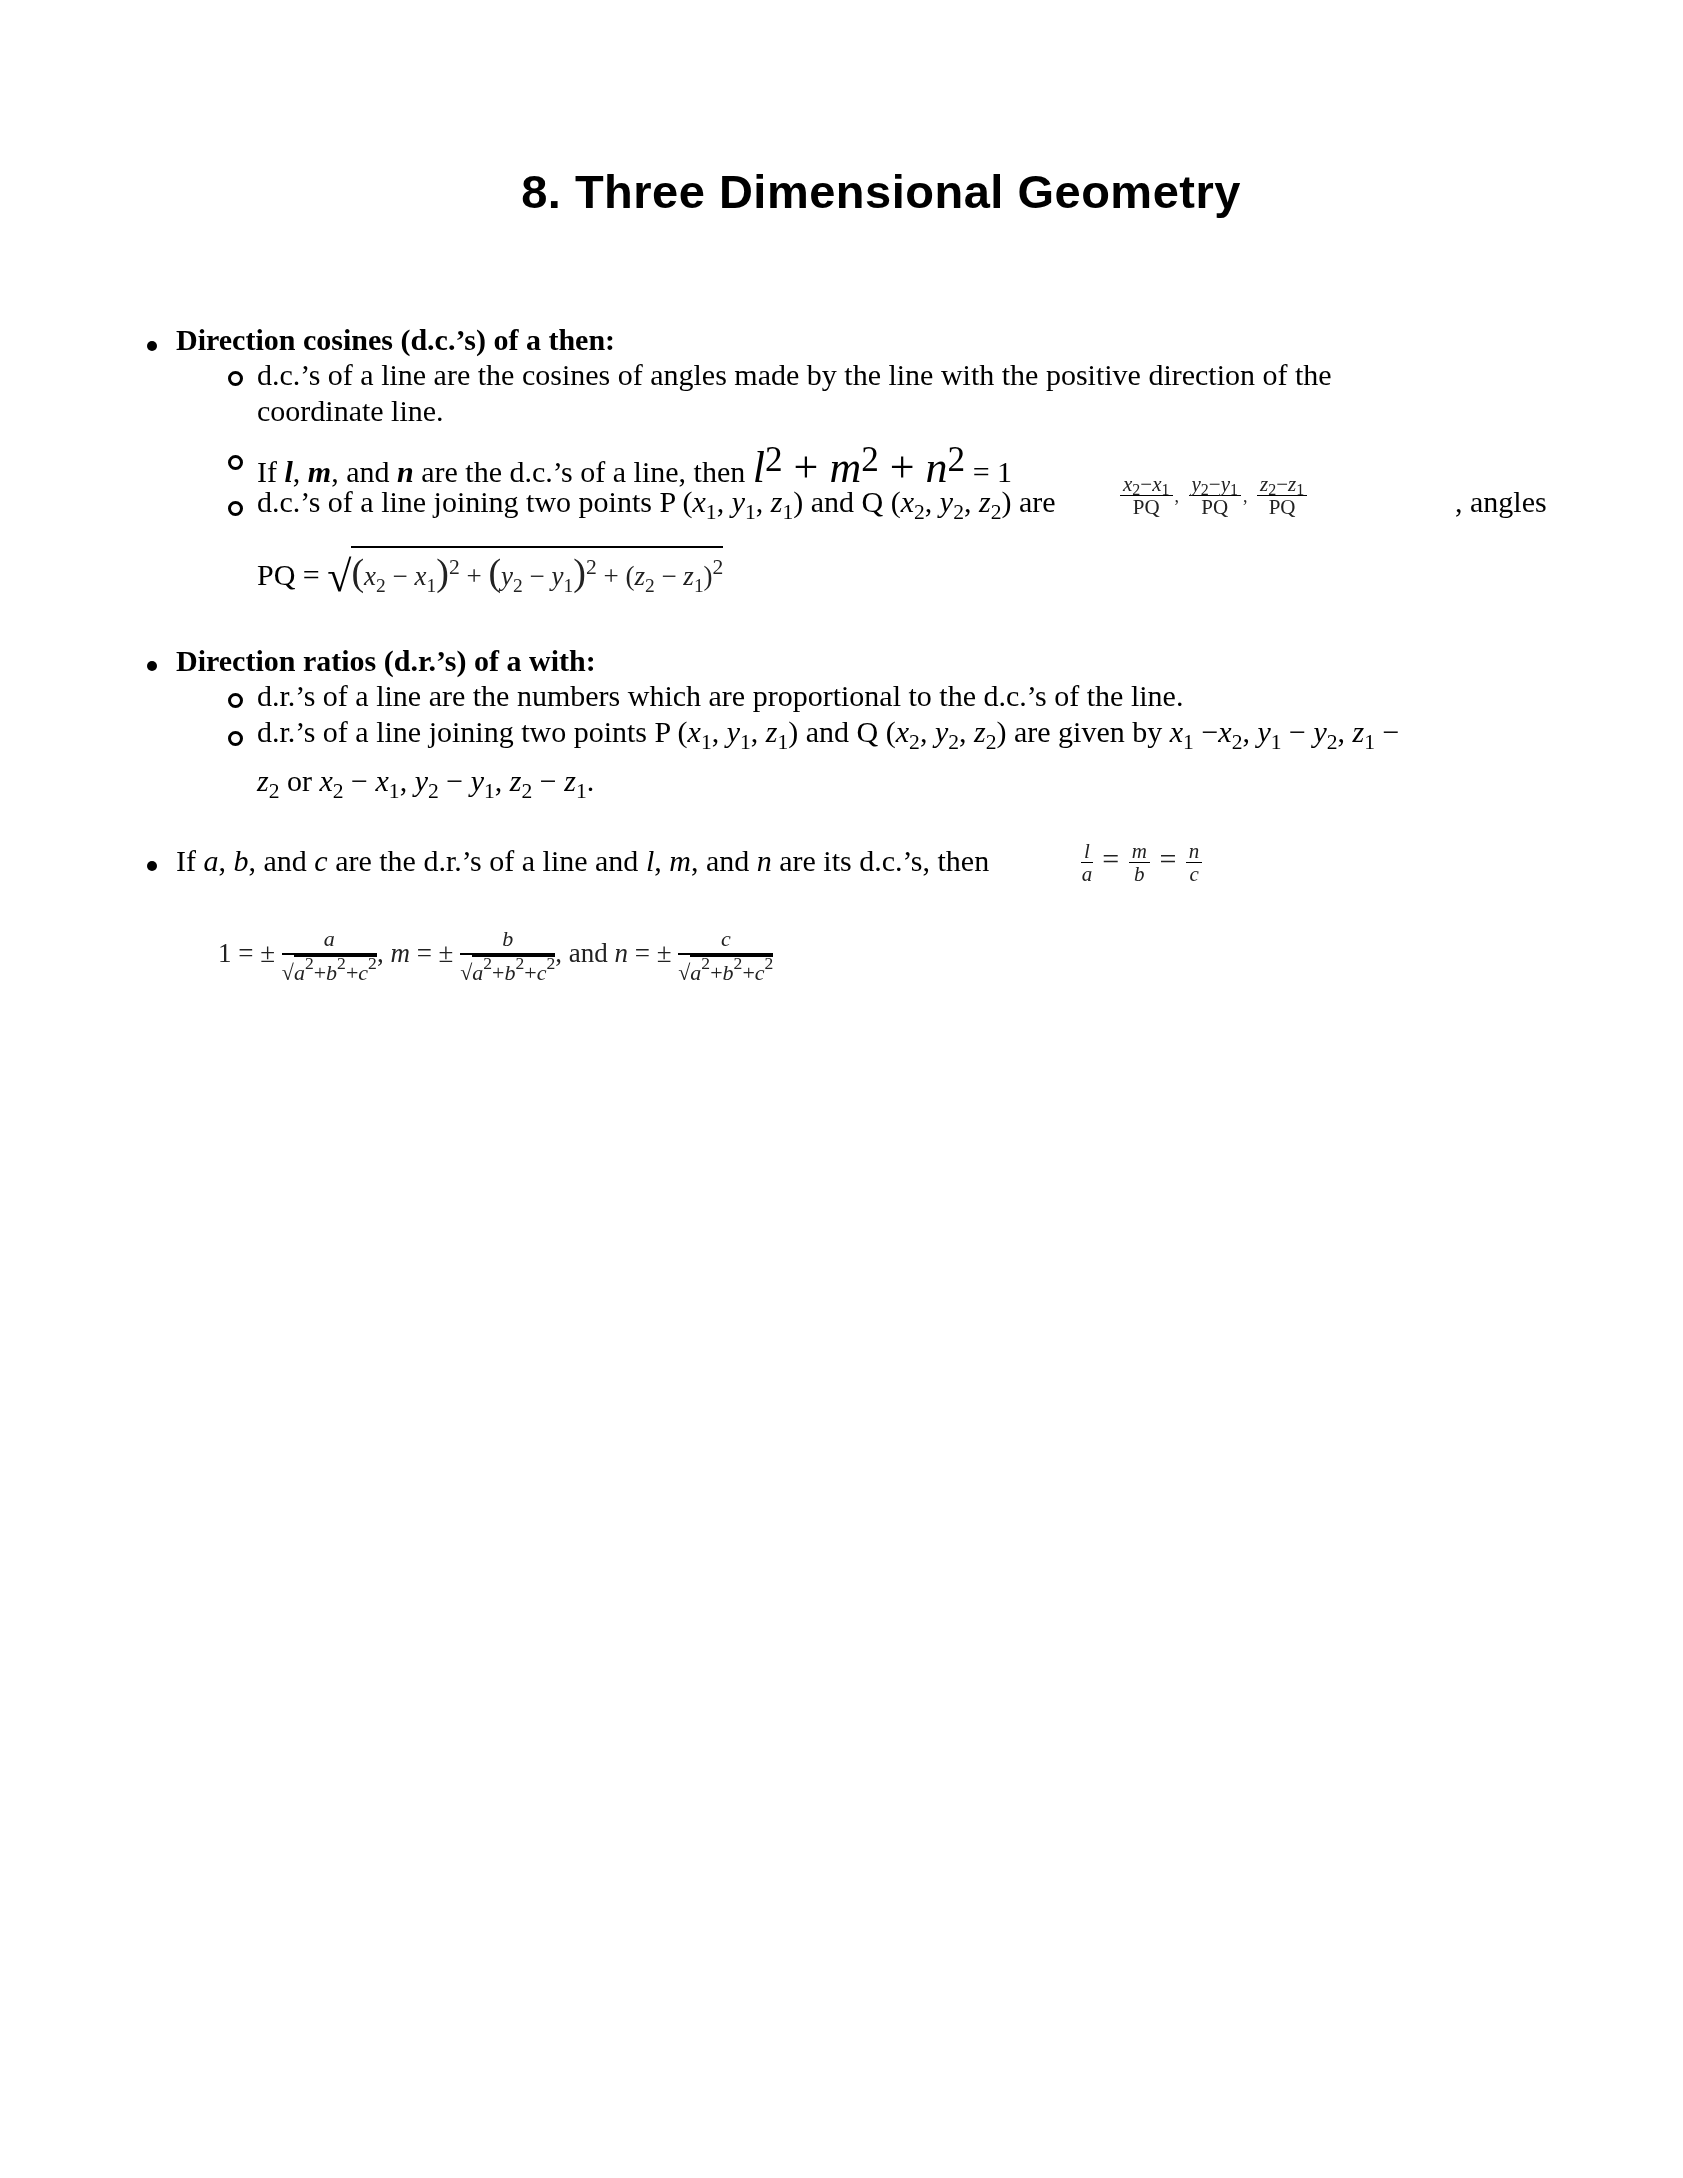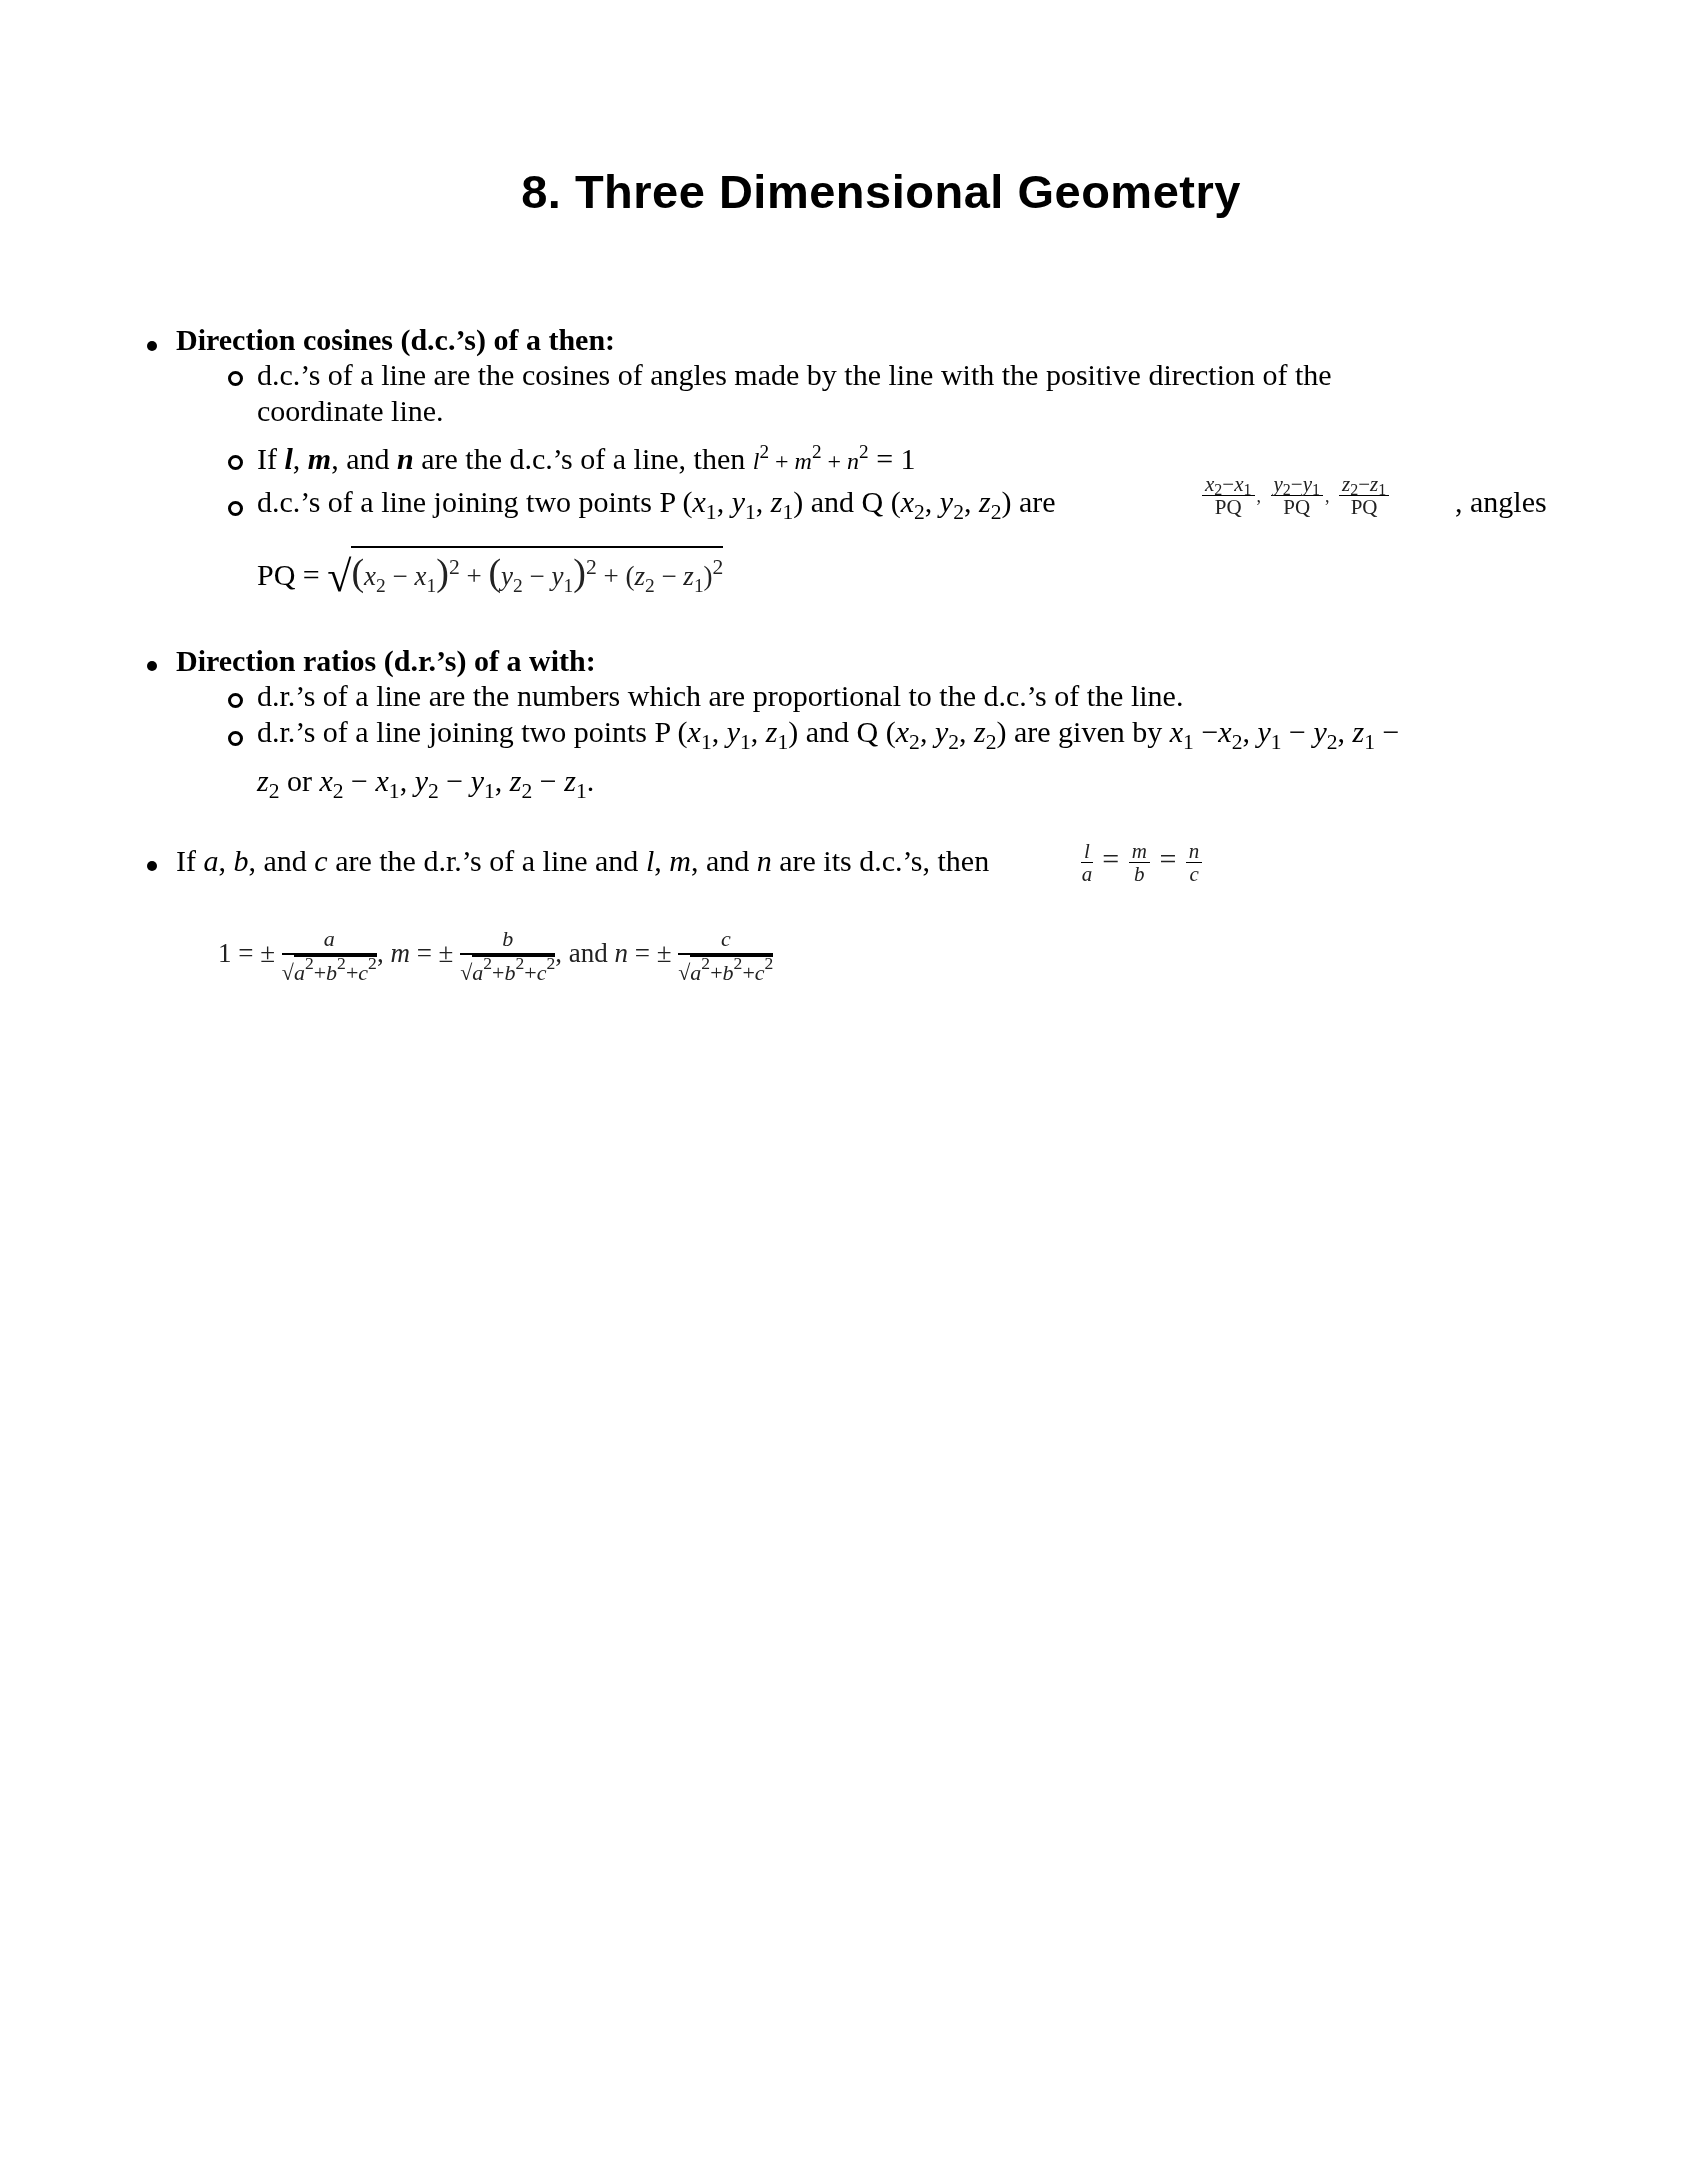--- a/index.html
+++ b/index.html
@@ -32,28 +32,28 @@
 
 <div class="bullet" style="top:341px;"></div>
 <div class="line bold" style="left:176px; top:323px;">Direction cosines (d.c.’s) of a then:</div>
 
 <div class="hollow" style="left:228px; top:371px;"></div>
 <div class="line" style="left:257px; top:358px;">d.c.’s of a line are the cosines of angles made by the line with the positive direction of the</div>
 <div class="line" style="left:257px; top:394px;">coordinate line.</div>
 
 <div class="hollow" style="left:228px; top:455px;"></div>
 <div class="line" style="left:257px; top:442px;">
-  <span>If </span><i><b>l</b></i>, <i><b>m</b></i>, and <i><b>n</b></i> are the d.c.’s of a line, then <span style="font-size:24px;"><i>l</i><sup>2</sup> + <i>m</i><sup>2</sup> + <i>n</i><sup>2</sup></span> = 1
+  <span>If </span><i><b>l</b></i>, <i><b>m</b></i>, and <i><b>n</b></i> are the d.c.’s of a line, then <span style="font-size:44px;"><i>l</i><sup>2</sup> + <i>m</i><sup>2</sup> + <i>n</i><sup>2</sup></span> = 1
 </div>
 
 <div class="hollow" style="left:228px; top:501px;"></div>
 <div class="line" style="left:257px; top:485px;">
   d.c.’s of a line joining two points P (<i>x</i><sub>1</sub>, <i>y</i><sub>1</sub>, <i>z</i><sub>1</sub>) and Q (<i>x</i><sub>2</sub>, <i>y</i><sub>2</sub>, <i>z</i><sub>2</sub>) are
 </div>
-<div class="line mathimg" style="left:1200px; top:473px;">
+<div class="line mathimg" style="left:1118px; top:473px;">
   <span class="frac"><span class="num"><i>x</i><sub style="font-size:16px;vertical-align:-4px">2</sub>−<i>x</i><sub style="font-size:16px;vertical-align:-4px">1</sub></span><span class="den">PQ</span></span><span style="font-size:18px">,</span>
   <span class="frac"><span class="num"><i>y</i><sub style="font-size:16px;vertical-align:-4px">2</sub>−<i>y</i><sub style="font-size:16px;vertical-align:-4px">1</sub></span><span class="den">PQ</span></span><span style="font-size:18px">,</span>
   <span class="frac"><span class="num"><i>z</i><sub style="font-size:16px;vertical-align:-4px">2</sub>−<i>z</i><sub style="font-size:16px;vertical-align:-4px">1</sub></span><span class="den">PQ</span></span>
 </div>
 <div class="line" style="left:1455px; top:485px;">, angles</div>
 
 <div class="line" style="left:257px; top:546px; font-size:30px;text-align:right;">
   <span>PQ =</span>
   <span style="font-size:44px; vertical-align:-6px;">√</span><span class="sqrtbox mathimg" style="font-size:27px;">
     <span style="font-size:38px">(</span><i>x</i><sub>2</sub> − <i>x</i><sub>1</sub><span style="font-size:38px">)</span><sup>2</sup> +

